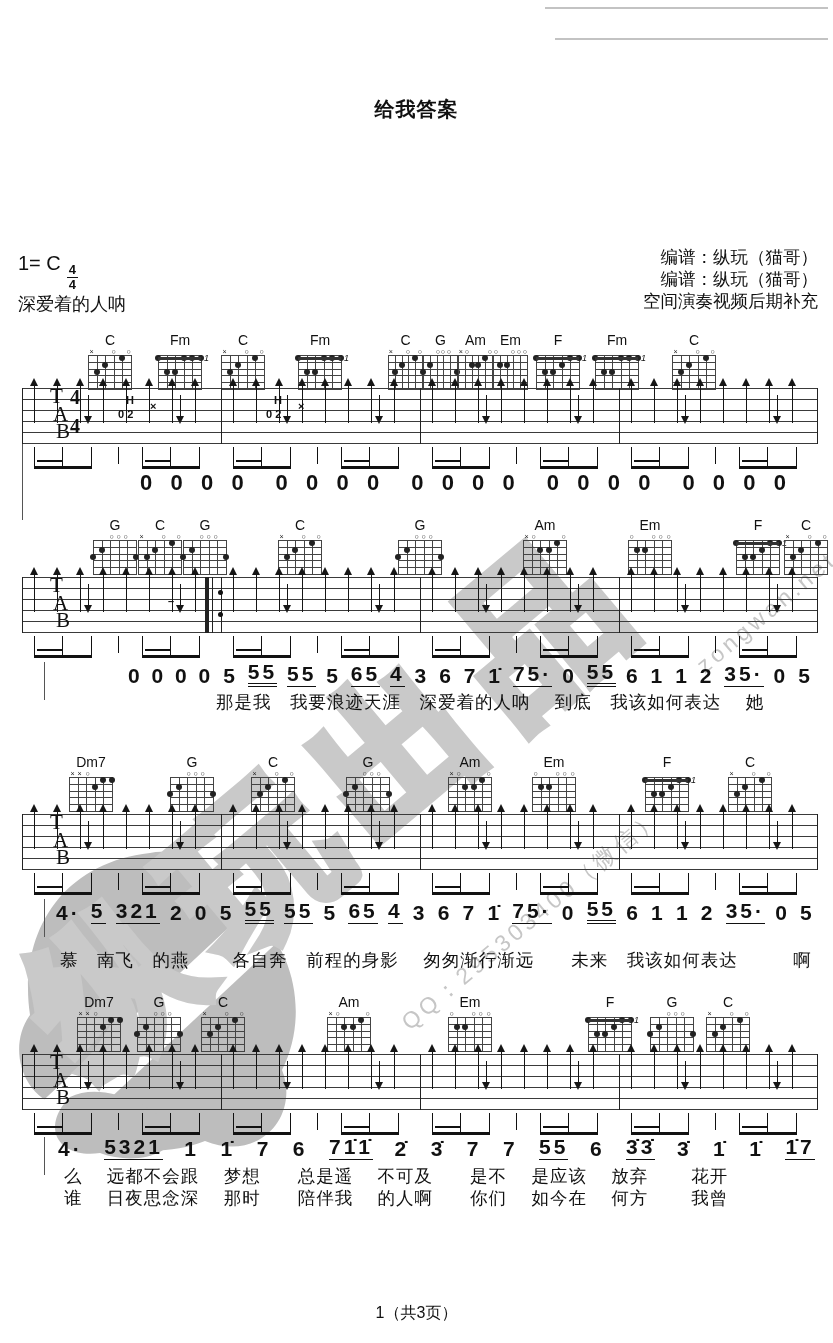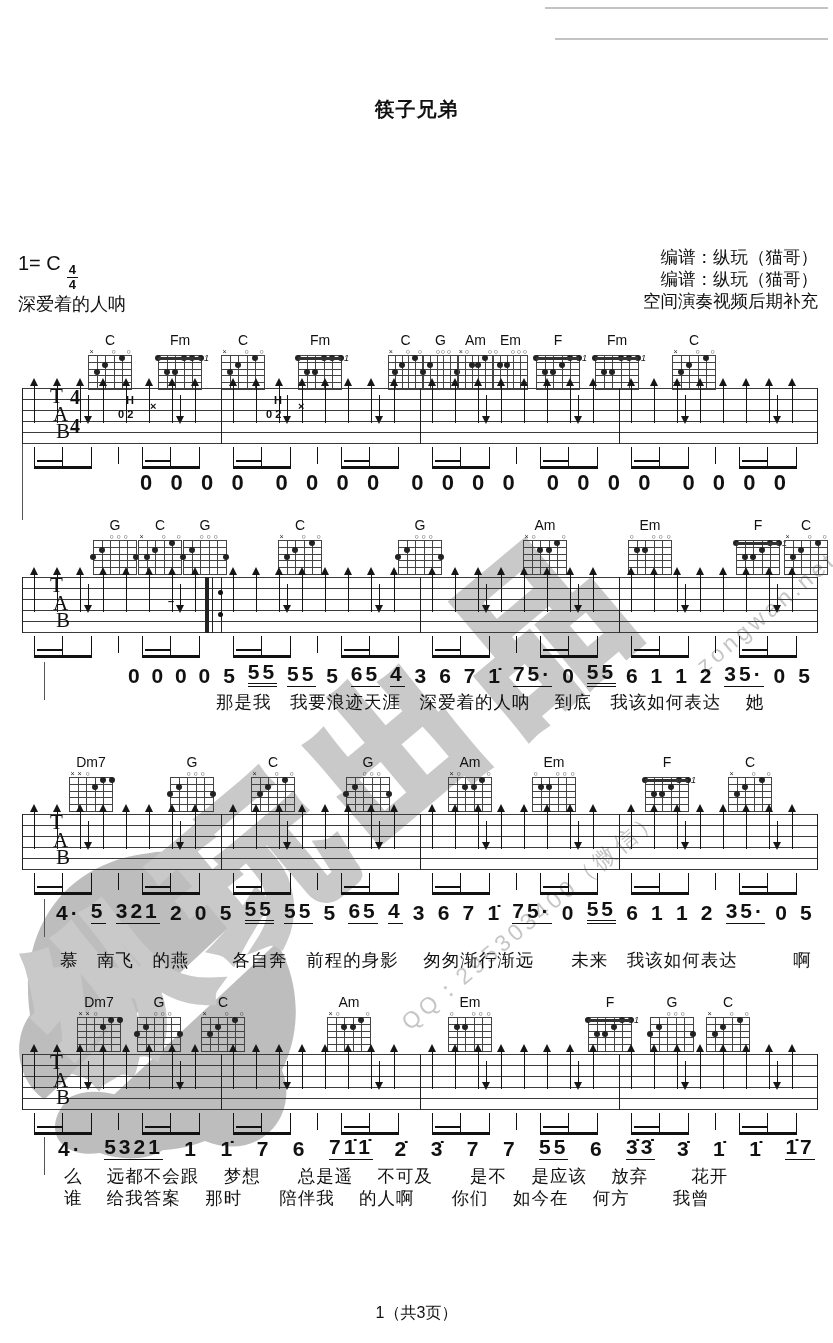--- a/index.html
+++ b/index.html
@@ -96,21 +96,21 @@
       <rect x="-60" y="150" width="440" height="44" fill="#ffffff" transform="rotate(-43 165 172)"></rect>
       <path d="M70,252 C40,282 58,314 100,308 C132,320 172,312 176,286 C150,256 100,237 70,252 Z" fill="#bdbdbd"></path>
     </svg>
     <div class="wm-big">纵玩出品</div>
     <div class="wm-sm" style="left:405px;top:1010px;">QQ：295303400（微信）</div>
     <div class="wm-sm" style="left:700px;top:655px;">zongwan.net</div>
   </div>
 
   <div class="layer" id="content">
 
-    <div class="subtitle">筷子兄弟</div>
+    <div class="subtitle">给我答案</div>
 
     <div class="keyline">
       <span>1= C</span><span class="frac">
           <i>4</i>
           <i>4</i>
         </span>
     </div>
     <div class="capo">深爱着的人呐</div>
 
     <div class="credits">
@@ -1154,17 +1154,17 @@
           <i style="left:48%"></i>
           <i style="right:0"></i>
         </div>
         <span class="tabT">T</span>
         <span class="tabA">A</span>
         <span class="tabB">B</span>
       </div>
     <div class="vline" style="left:44px;top:1137px;height:38px;"></div>
     <div class="mel s4" style="top:1135px"><span class="mg u0">4·</span><span class="mg u1">5321</span><span class="mg u0">1</span><span class="mg u0">1̇</span><span class="mg u0">7</span><span class="mg u0">6</span><span class="mg u1">71̇1̇</span><span class="mg u0">2̇</span><span class="mg u0">3̇</span><span class="mg u0">7</span><span class="mg u0">7</span><span class="mg u1">55</span><span class="mg u0">6</span><span class="mg u1">3̇3̇</span><span class="mg u0">3̇</span><span class="mg u0">1̇</span><span class="mg u0">1̇</span><span class="mg u1">1̇7</span></div>
     <div class="lyr s4" style="top:1164px">么　 远都不会跟　 梦想　　总是遥　 不可及　　是不　 是应该　 放弃　　 花开</div>
-    <div class="lyr s4" style="top:1186px">谁　 给我答案　 那时　　陪伴我　 的人啊　　你们　 如今在　 何方　　 我曾</div>
+    <div class="lyr s4" style="top:1186px">谁　 日夜思念深　 那时　　陪伴我　 的人啊　　你们　 如今在　 何方　　 我曾</div>
 
     <div class="footer">1（共3页）</div>
   </div>
 </div>
 
 </body></html>

